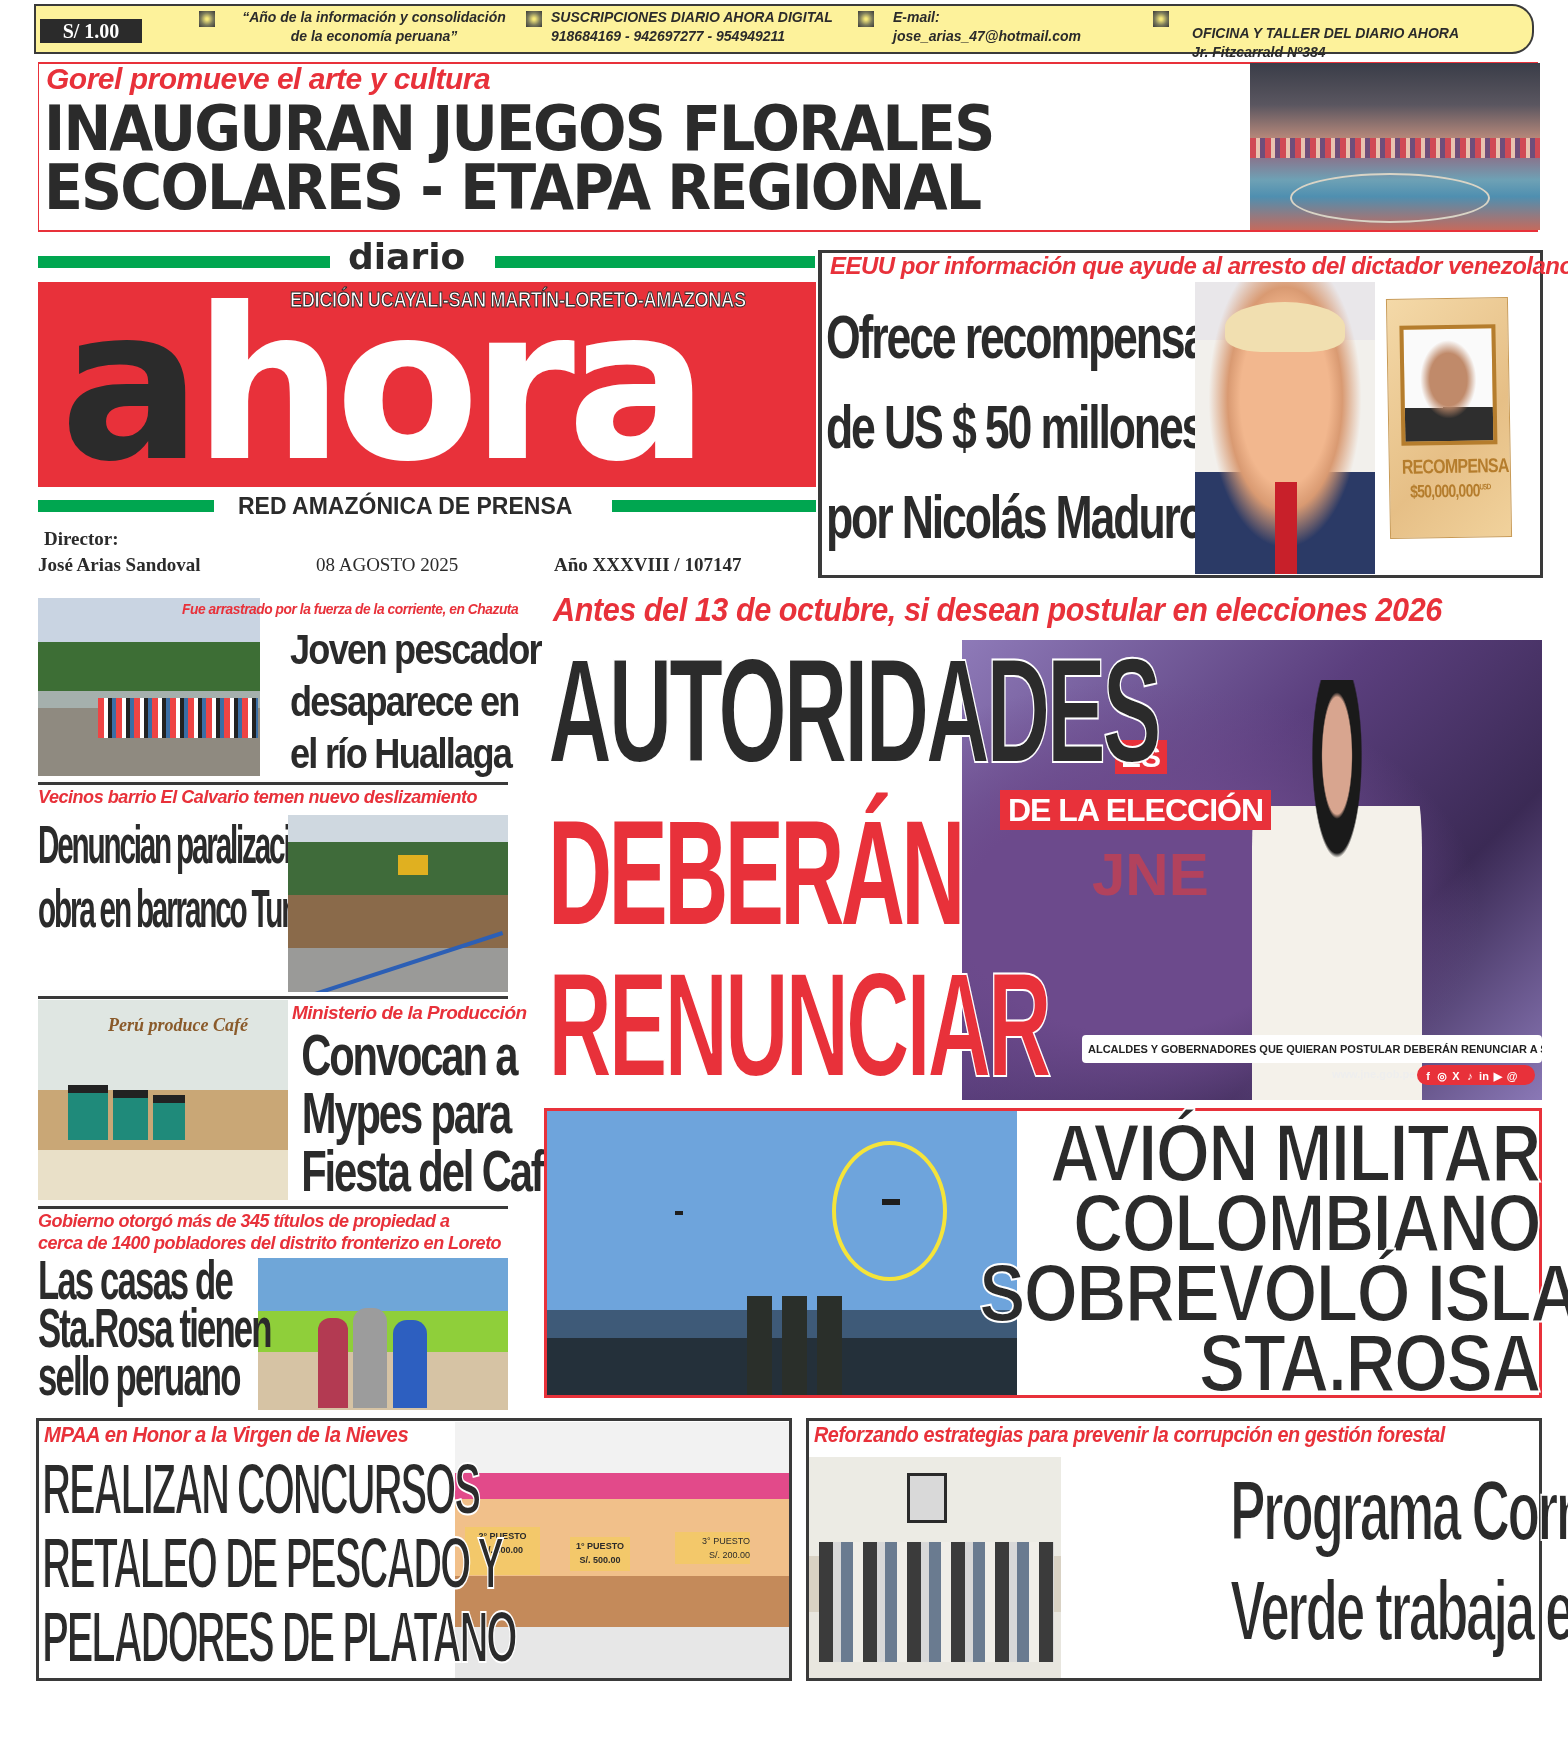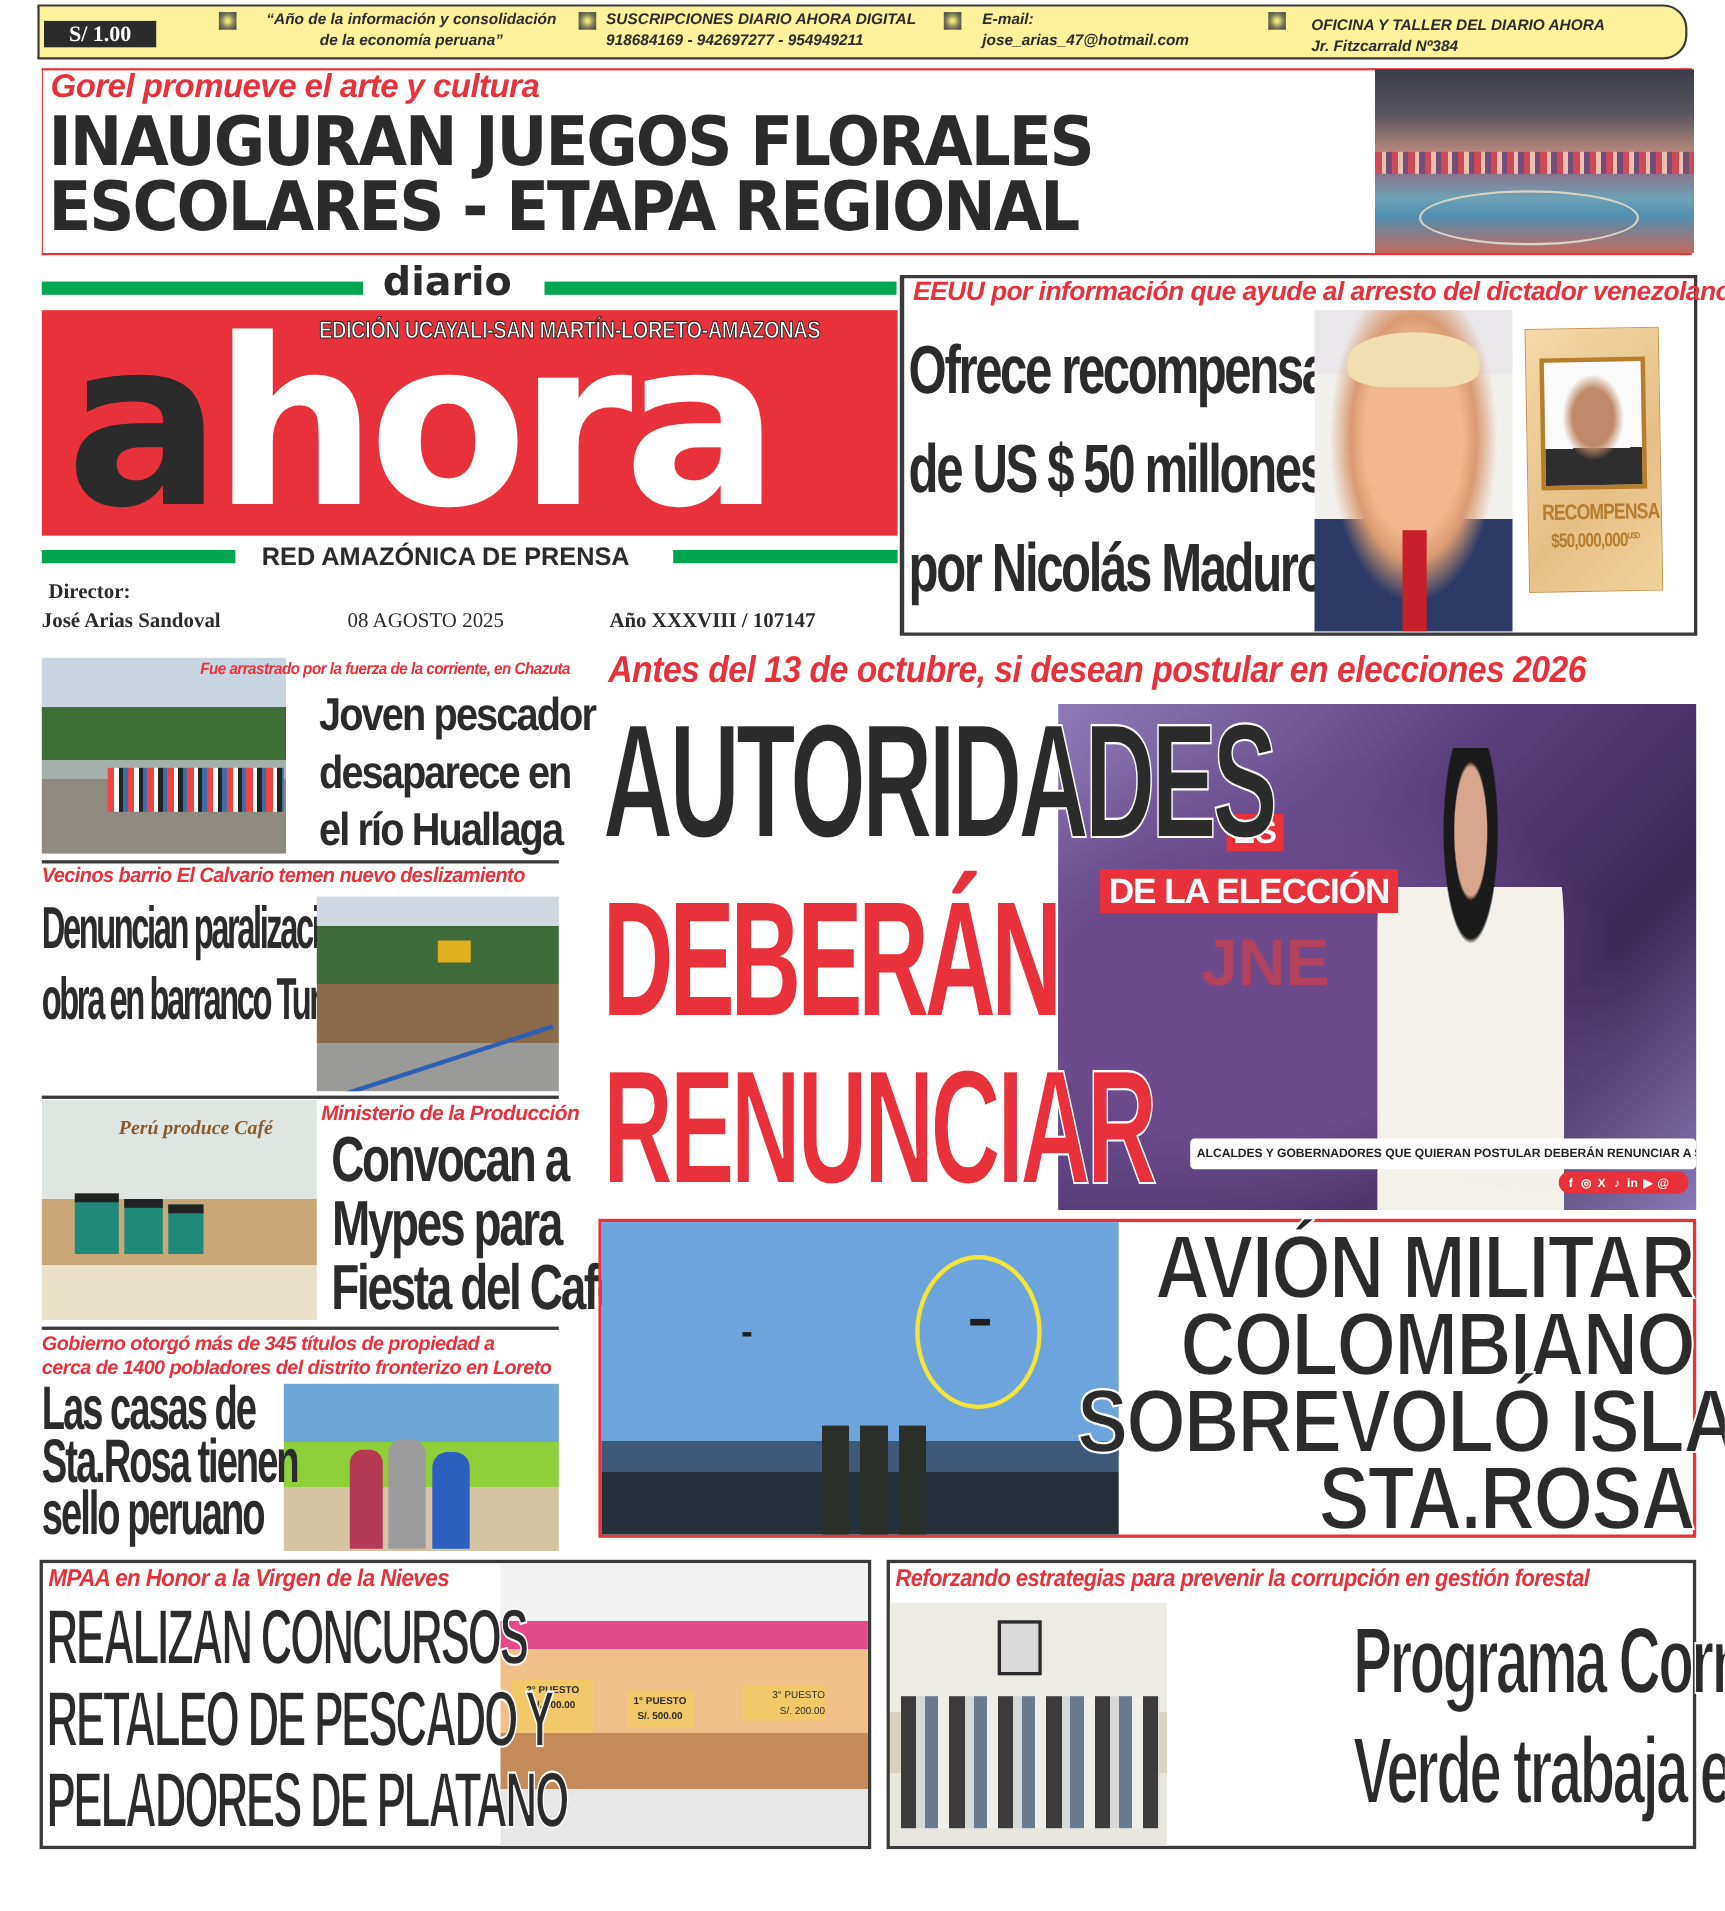--- a/index.html
+++ b/index.html
@@ -45,21 +45,21 @@
   <div>918684169 - 942697277 - 954949211</div>
 </div>
 
 <span class="bullet" style="left:858px;top:11px"></span>
 <div class="topt" style="left:893px;top:8px">
   <div>E-mail:</div>
   <div>jose_arias_47@hotmail.com</div>
 </div>
 
 <span class="bullet" style="left:1153px;top:11px"></span>
-<div class="topt" style="left:1192px;top:13px">
+<div class="topt" style="left:1192px;top:24px">
   <div>OFICINA Y TALLER DEL DIARIO AHORA</div>
   <div>Jr. Fitzcarrald Nº384</div>
 </div>
 
 <div id="lead" class="abs"></div>
 <div class="kicker abs" style="left:46px;top:62px;font-size:30px">Gorel promueve el arte y cultura</div>
 <div class="cond abs" style="left:44px;top:100px;font-size:62px;font-family:'DejaVu Sans',sans-serif;letter-spacing:-2px;transform:scaleX(0.92);transform-origin:left">
   <div>INAUGURAN JUEGOS FLORALES</div>
   <div>ESCOLARES - ETAPA REGIONAL</div>
 </div>

